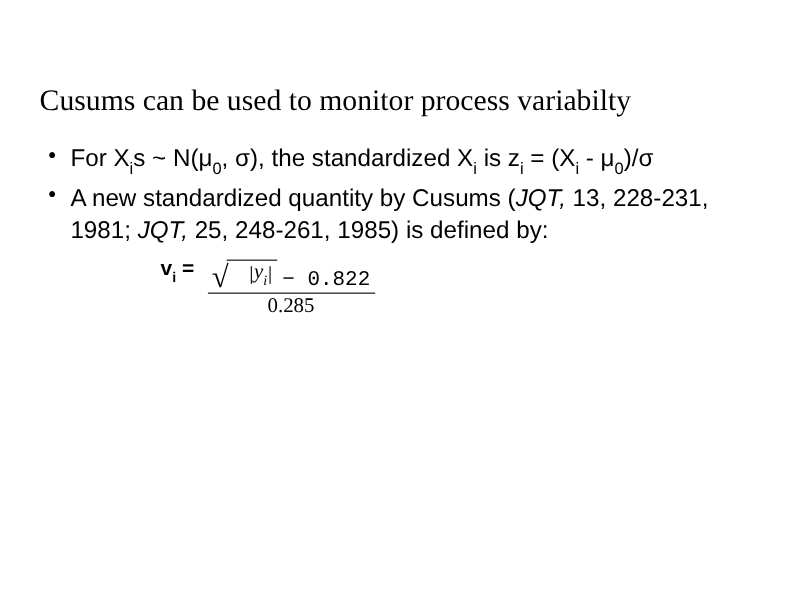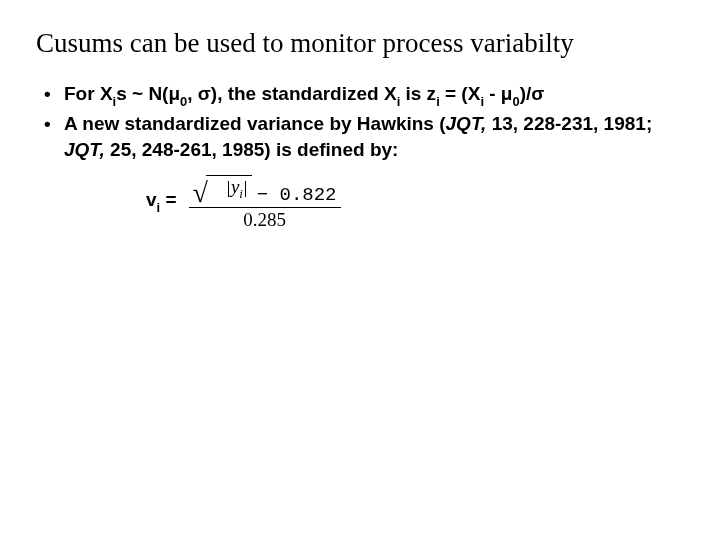--- a/index.html
+++ b/index.html
@@ -9,39 +9,40 @@
     height: 540px;
     background: #fff;
     font-family: Arial, Helvetica, sans-serif;
     color: #000;
   }
   .slide {
     box-sizing: border-box;
     width: 720px;
     height: 480px;
     padding: 28px 36px 20px 36px;
+    margin-top: 48px;
   }
   .title {
     font-family: "Times New Roman", Times, serif;
     font-size: 27px;
     font-weight: 400;
     margin: 0 0 22px 0;
     white-space: nowrap;
   }
   ul.bullets {
     list-style: none;
     padding: 0;
     margin: 0;
   }
   ul.bullets > li {
     position: relative;
     padding-left: 28px;
     font-family: Arial, Helvetica, sans-serif;
-    font-size: 19px;
-    font-weight: 700;
+    font-size: 22px;
+    font-weight: 400;
     line-height: 1.35;
     margin-bottom: 2px;
   }
   ul.bullets > li::before {
     content: "•";
     position: absolute;
     left: 8px;
     top: 0;
     font-size: 19px;
     font-weight: 700;
@@ -50,21 +51,20 @@
     font-size: 0.68em;
     vertical-align: sub;
     position: relative;
     top: 0.08em;
   }
   .ital { font-style: italic; }
   .formula-row {
     margin: 10px 0 22px 0;
     padding-left: 110px;
     display: flex;
-    align-items: center;
     font-family: Arial, Helvetica, sans-serif;
     font-size: 19px;
     font-weight: 700;
   }
   .formula-row .lhs { margin-right: 8px; }
   .frac {
     display: inline-flex;
     flex-direction: column;
     align-items: center;
     font-family: "Times New Roman", Times, serif;
@@ -112,21 +112,21 @@
 
   <h1 class="title">Cusums can be used to monitor process variabilty</h1>
 
   <ul class="bullets">
 
     <li>
       <span><span>For X</span><span class="sub">i</span><span>s ~ N(μ</span><span class="sub">0</span><span>, σ), the standardized X</span><span class="sub">i</span><span> is z</span><span class="sub">i</span><span> = (X</span><span class="sub">i</span><span> - μ</span><span class="sub">0</span><span>)/σ</span></span>
     </li>
 
     <li>
-      <span><span> A new standardized variance by Hawkins (</span><span class="ital">JQT,</span><span> 13, 228-231, 1981; </span><span class="ital">JQT,</span><span> 25, 248-261, 1985) is  defined by:</span></span>
+      <span><span> A new standardized quantity by Cusums (</span><span class="ital">JQT,</span><span> 13, 228-231, 1981; </span><span class="ital">JQT,</span><span> 25, 248-261, 1985) is  defined by:</span></span>
     </li>
 
   </ul>
 
   <div class="formula-row">
     <span class="lhs"><span>v</span><span class="sub">i</span><span> = </span></span>
     <span class="frac">
       <span class="num">
         <span class="sqrt">
           <span class="radical">√</span>

